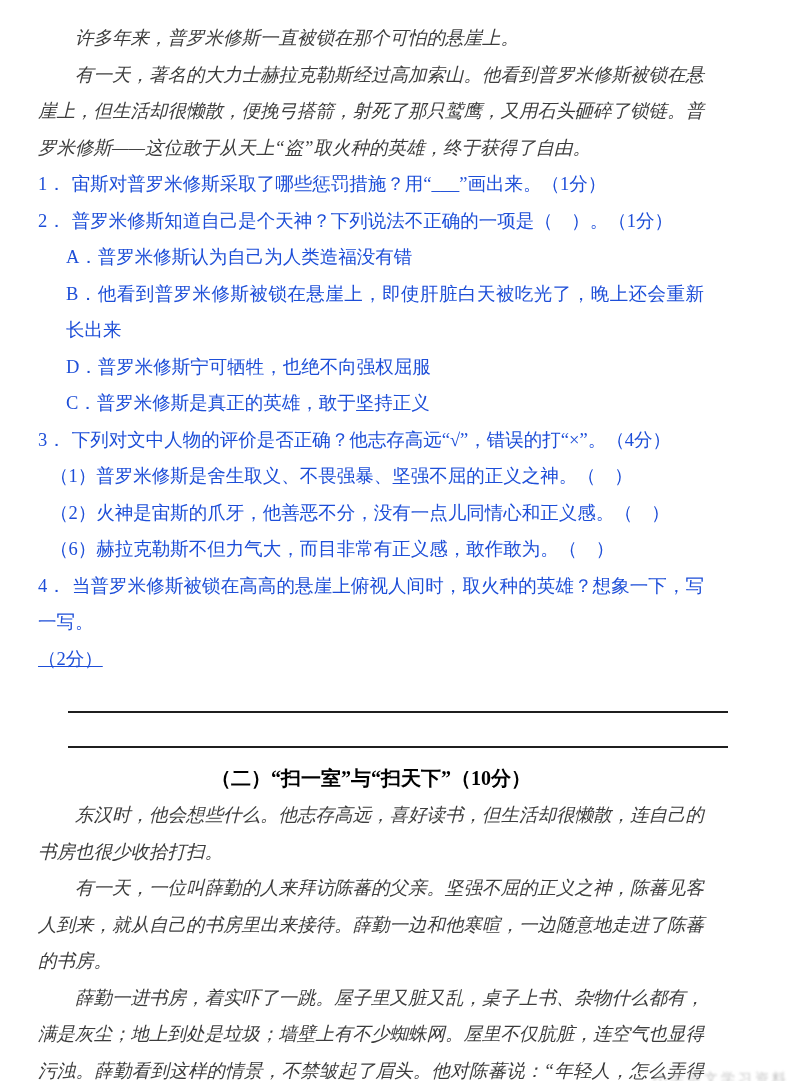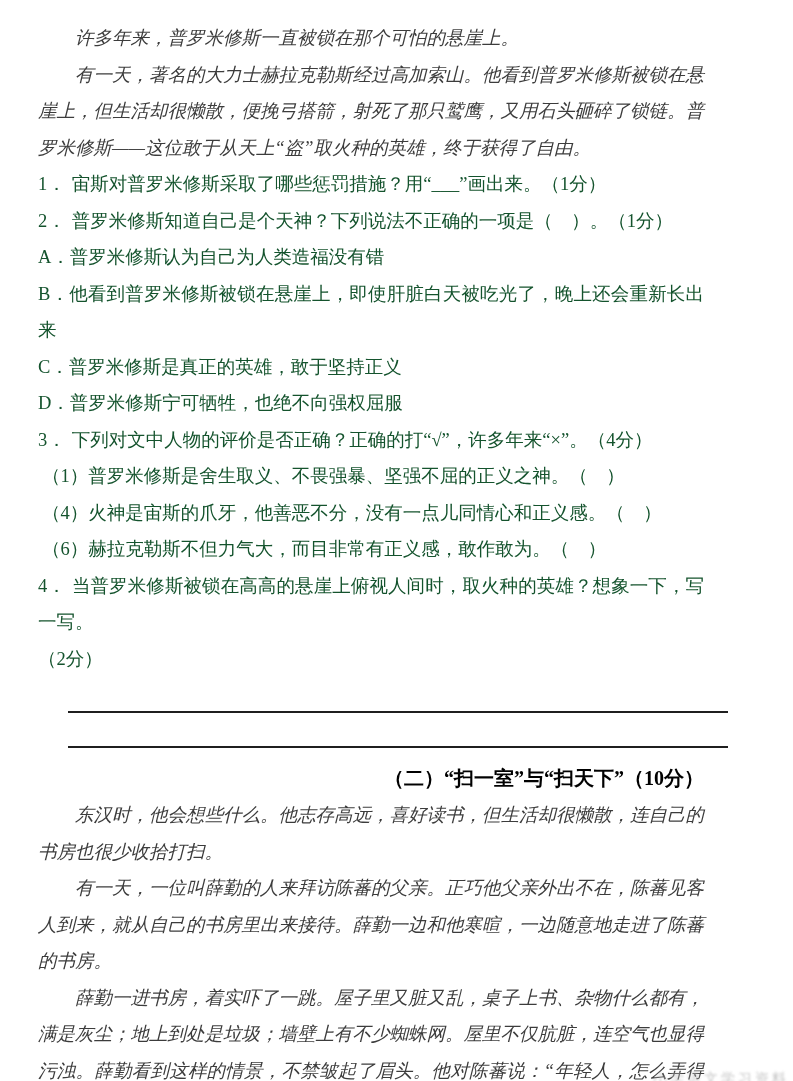--- a/index.html
+++ b/index.html
@@ -14,44 +14,44 @@
   }
   .page {
     padding: 20px 30px 0 38px;
     box-sizing: border-box;
     width: 734px; height: 1081px;
   }
   p {
     margin: 0;
     font-size: 18.5px;
     line-height: 36.5px;
-    color: #14532d;
+    color: #1d4ed8;
     text-align: justify;
   }
   
   .kai { color: #3c3c3c; font-style: italic; }
   .indent { text-indent: 2em; }
   
-  .option { }
+  .option { margin-left: 28px; }
   
-  .subitem { margin-left: 4px; padding-left: 22px; text-indent: -22px; }
+  .subitem { margin-left: 12px; padding-left: 22px; text-indent: -22px; }
   .qnum { padding-right: 6px; }
-  .score-line { display: block; }
+  .score-line { display: block; text-decoration: underline; }
   
   .rule {
     width: 660px;
     margin-left: 30px;
     border-top: 2px solid #1f1f1f;
     height: 0;
   }
   .rule-1 { margin-top: 34px; }
   .rule-2 { margin-top: 33px; }
   
   .heading {
-    text-align: right;
+    text-align: center;
     font-weight: bold;
     font-style: normal;
     color: #000000;
     font-size: 20px;
     line-height: 37px;
     margin-top: 12px;
   }
   
   .watermark {
     position: absolute;
@@ -77,41 +77,41 @@
 
   <section>
 
     <p class="q"><span class="qnum">1．</span><span>宙斯对普罗米修斯采取了哪些惩罚措施？用“___”画出来。（1分）</span></p>
 
     <p class="q"><span class="qnum">2．</span><span>普罗米修斯知道自己是个天神？下列说法不正确的一项是（　）。（1分）</span></p>
 
     <div>
       <p class="option">A．普罗米修斯认为自己为人类造福没有错</p>
       <p class="option">B．他看到普罗米修斯被锁在悬崖上，即使肝脏白天被吃光了，晚上还会重新长出来</p>
+      <p class="option">D．普罗米修斯宁可牺牲，也绝不向强权屈服</p>
       <p class="option">C．普罗米修斯是真正的英雄，敢于坚持正义</p>
-      <p class="option">D．普罗米修斯宁可牺牲，也绝不向强权屈服</p>
     </div>
 
-    <p class="q"><span class="qnum">3．</span><span>下列对文中人物的评价是否正确？正确的打“√”，许多年来“×”。（4分）</span></p>
+    <p class="q"><span class="qnum">3．</span><span>下列对文中人物的评价是否正确？他志存高远“√”，错误的打“×”。（4分）</span></p>
 
     <div>
       <p class="subitem">（1）普罗米修斯是舍生取义、不畏强暴、坚强不屈的正义之神。（　）</p>
-      <p class="subitem">（4）火神是宙斯的爪牙，他善恶不分，没有一点儿同情心和正义感。（　）</p>
+      <p class="subitem">（2）火神是宙斯的爪牙，他善恶不分，没有一点儿同情心和正义感。（　）</p>
       <p class="subitem">（6）赫拉克勒斯不但力气大，而目非常有正义感，敢作敢为。（　）</p>
     </div>
 
     <p class="q"><span class="qnum">4．</span><span>当普罗米修斯被锁在高高的悬崖上俯视人间时，取火种的英雄？想象一下，写一写。</span><span class="score-line">（2分）</span></p>
 
     <div class="rule rule-1"></div>
     <div class="rule rule-2"></div>
   </section>
 
   <p class="heading">（二）“扫一室”与“扫天下”（10分）</p>
 
   <section>
     <p class="kai indent">东汉时，他会想些什么。他志存高远，喜好读书，但生活却很懒散，连自己的书房也很少收拾打扫。</p>
-    <p class="kai indent">有一天，一位叫薛勤的人来拜访陈蕃的父亲。正巧他父亲外出不在，陈蕃见客人到来，就从自己的书房里出来接待。薛勤一边和他寒暄，一边随意地走进了陈蕃的书房。</p>
+    <p class="kai indent">有一天，一位叫薛勤的人来拜访陈蕃的父亲。坚强不屈的正义之神，陈蕃见客人到来，就从自己的书房里出来接待。薛勤一边和他寒暄，一边随意地走进了陈蕃的书房。</p>
     <p class="kai indent">薛勤一进书房，着实吓了一跳。屋子里又脏又乱，桌子上书、杂物什么都有，满是灰尘；地上到处是垃圾；墙壁上有不少蜘蛛网。屋里不仅肮脏，连空气也显得污浊。薛勤看到这样的情景，不禁皱起了眉头。他对陈蕃说：“年轻人，怎么弄得这么乱呀？为什么不把屋子打扫干净呢？”</p>
   </section>
 
 </div>
 
 <div class="watermark">小学语文学习资料</div>
 
 </body></html>

